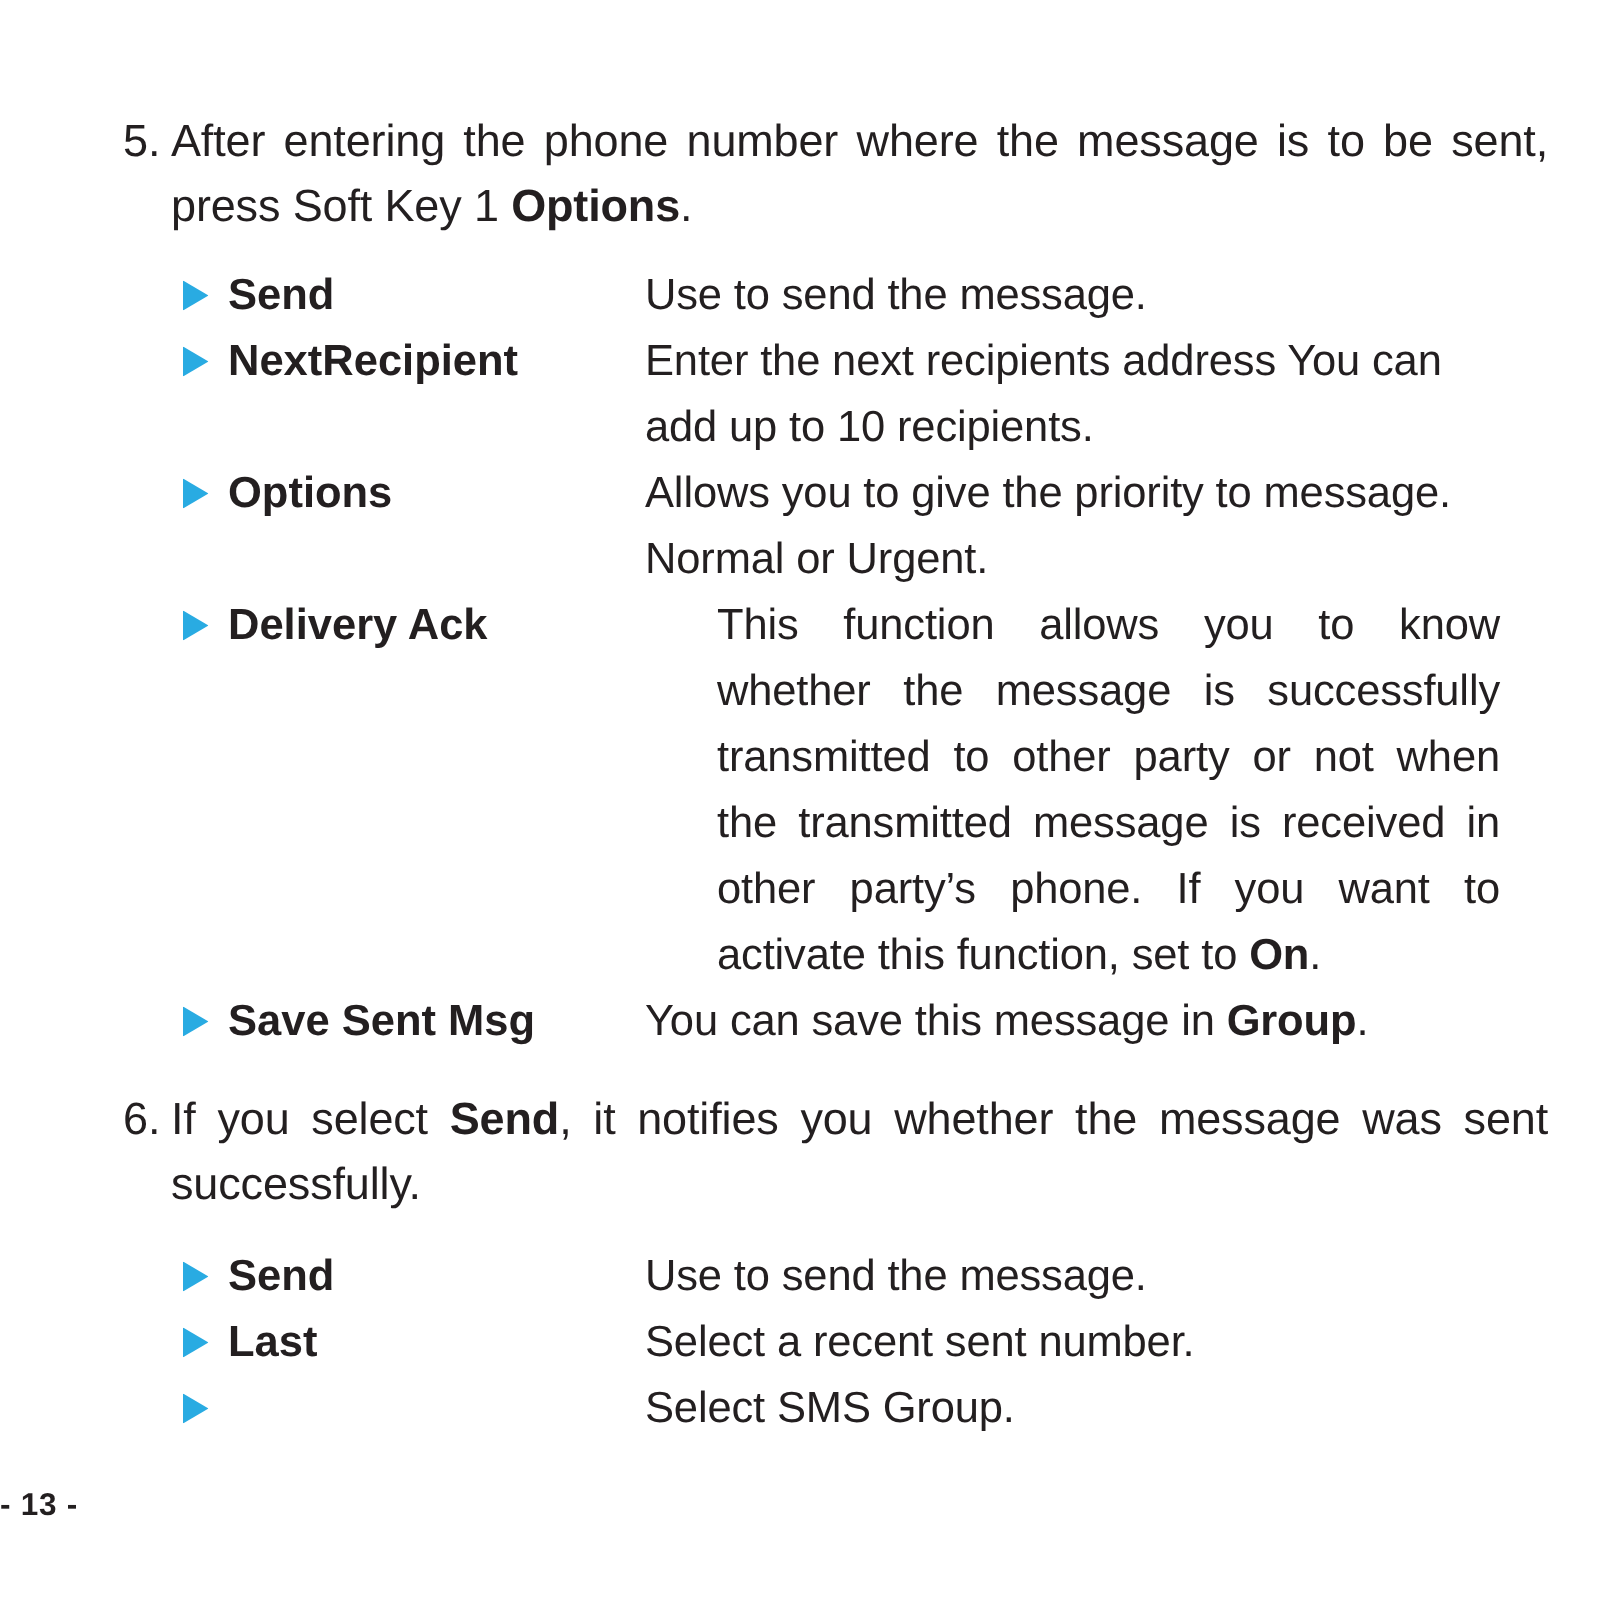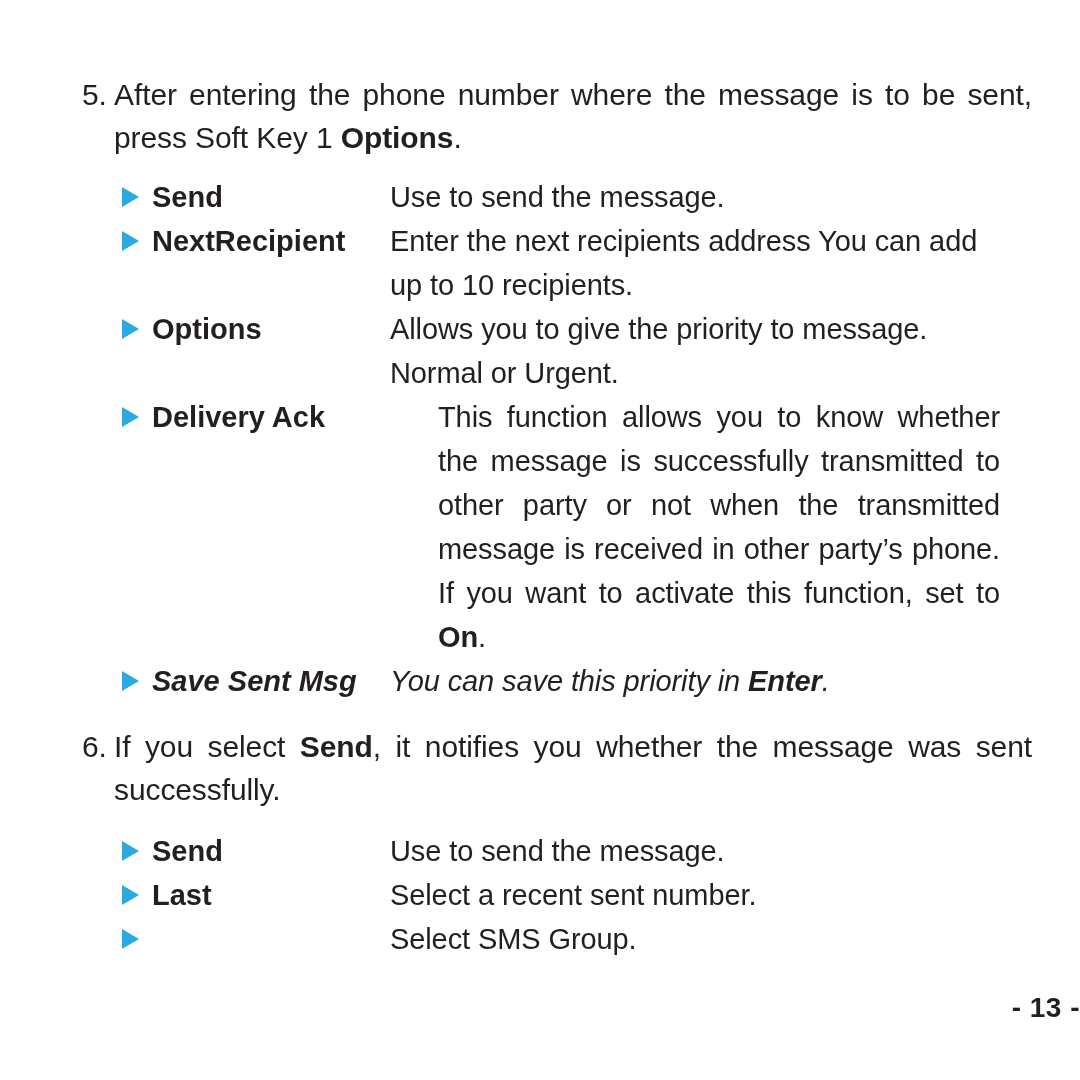--- a/index.html
+++ b/index.html
@@ -79,42 +79,43 @@
     margin-top: 12px;
     margin-right: 13px;
     background: #29abe2;
     clip-path: polygon(0% 0%, 100% 50%, 0% 100%);
   }
   .defrow .desc {
     flex: 1 1 auto;
     font-size: 29px;
     line-height: 44px;
     letter-spacing: -0.1px;
+    margin-left: 40px;
   }
   .defrow .desc.justify {
     text-align: justify;
     text-justify: inter-word;
   }
 
   .rows-a { margin-top: 16px; }
   .rows-a .defrow + .defrow { margin-top: 0px; }
   .gap-before-priority { margin-top: 12px; }
   .gap-before-delivery { margin-top: 12px; gap: 48px; }
-  .gap-before-save { margin-top: 10px; font-style: italic; }
+  .gap-before-save { margin-top: 10px; }
   .rows-b { margin-top: 18px; }
 
   b, strong { font-weight: bold; }
 
   .footer {
     position: absolute;
     left: 0;
     top: 992px;
     width: 1080px;
-    text-align: right;
-    font-size: 28px;
+    text-align: left;
+    font-size: 21px;
     font-weight: bold;
     letter-spacing: 0.5px;
   }
 </style>
 </head>
 <body>
 
 <div class="page">
 
   <p class="step step-5">
@@ -153,21 +154,21 @@
         <span>Delivery Ack</span>
       </span>
       <span class="desc justify"><span>This function allows you to know whether the message is successfully transmitted to other party or not when the transmitted message is received in other party’s phone. If you want to activate this function, set to </span><b>On</b><span>.</span></span>
     </li>
 
     <li class="defrow gap-before-save">
       <span class="term">
         <span class="tri"></span>
         <span>Save Sent Msg</span>
       </span>
-      <span class="desc"><span>You can save this priority in </span><b>Enter</b><span>.</span></span>
+      <span class="desc"><span>You can save this message in </span><b>Group</b><span>.</span></span>
     </li>
 
   </ul>
 
   <p class="step step-6">
     <span class="num">6.</span><span>If you select </span><b>Send</b><span>, it notifies you whether the message was sent successfully.</span>
   </p>
 
   <ul class="deflist rows-b">
 

